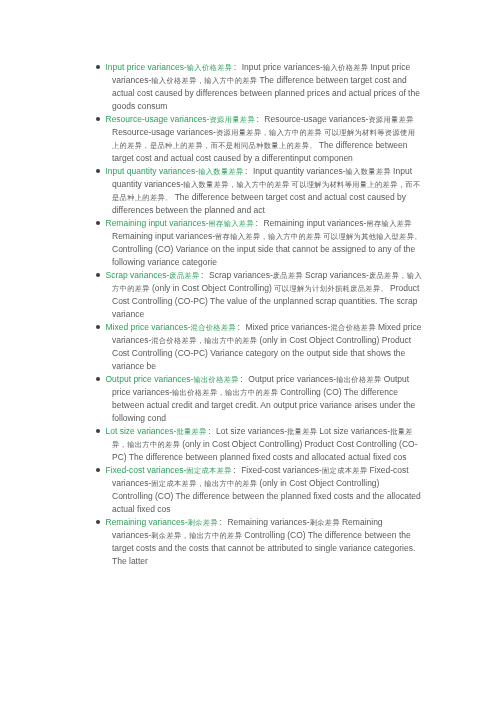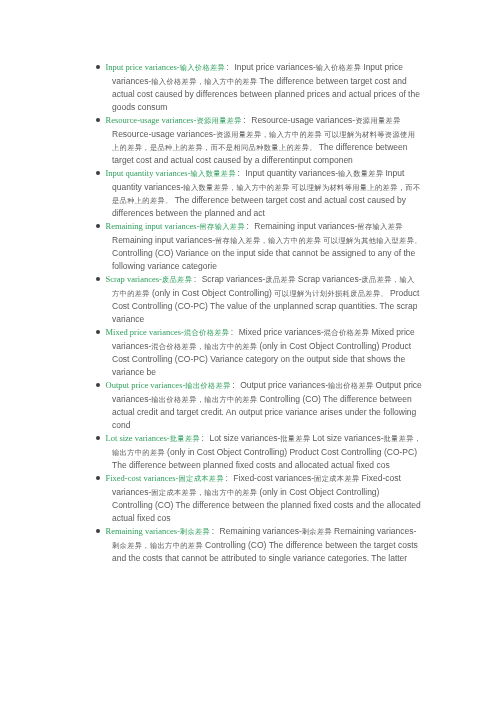--- a/index.html
+++ b/index.html
@@ -6,21 +6,21 @@
 html,body { margin:0; padding:0; background:#ffffff; }
 body { width:496px; height:702px; overflow:hidden;
   font-family:"Liberation Sans", serif;
   -webkit-font-smoothing:antialiased; }
 ul.list { list-style:none; margin:0; padding:0; position:absolute; will-change:transform;
   left:112px; top:61px; width:310px; }
 li.bullet { position:relative; font-size:8.5px; line-height:13px;
   color:#595959; text-indent:-6.5px; }
 li.bullet::before { content:""; position:absolute; left:-16.3px; top:4.3px;
   width:3.8px; height:3.8px; border-radius:50%; background:#3d3d3d; }
-.term { color:#2e9e5b;font-family:Liberation Serif, serif; }
+.term { color:#2e9e5b; }
 .colon { margin-left:1.8px; letter-spacing:1.6px; }
 .cjk { font-size:7.2px; letter-spacing:0.4px; margin-right:-0.4px; }
 </style>
 </head>
 <body>
 
 <ul class="list">
 <li class="bullet"><span class="term"><span>Input price variances</span><span>-</span><span class="cjk">输入价格差异</span></span><span class="colon">: </span><span class="body">Input price variances-<span class="cjk">输入价格差异</span> Input price variances-<span class="cjk">输入价格差异，输入方中的差异</span> The difference between target cost and actual cost caused by differences between planned prices and actual prices of the goods consum</span></li>
 <li class="bullet"><span class="term"><span>Resource-usage variances</span><span>-</span><span class="cjk">资源用量差异</span></span><span class="colon">: </span><span class="body">Resource-usage variances-<span class="cjk">资源用量差异</span> Resource-usage variances-<span class="cjk">资源用量差异，输入方中的差异</span> <span class="cjk">可以理解为材料等资源使用上的差异，是品种上的差异，而不是相同品种数量上的差异。</span> The difference between target cost and actual cost caused by a differentinput componen</span></li>
 <li class="bullet"><span class="term"><span>Input quantity variances</span><span>-</span><span class="cjk">输入数量差异</span></span><span class="colon">: </span><span class="body">Input quantity variances-<span class="cjk">输入数量差异</span> Input quantity variances-<span class="cjk">输入数量差异，输入方中的差异</span> <span class="cjk">可以理解为材料等用量上的差异，而不是品种上的差异。</span> The difference between target cost and actual cost caused by differences between the planned and act</span></li>

